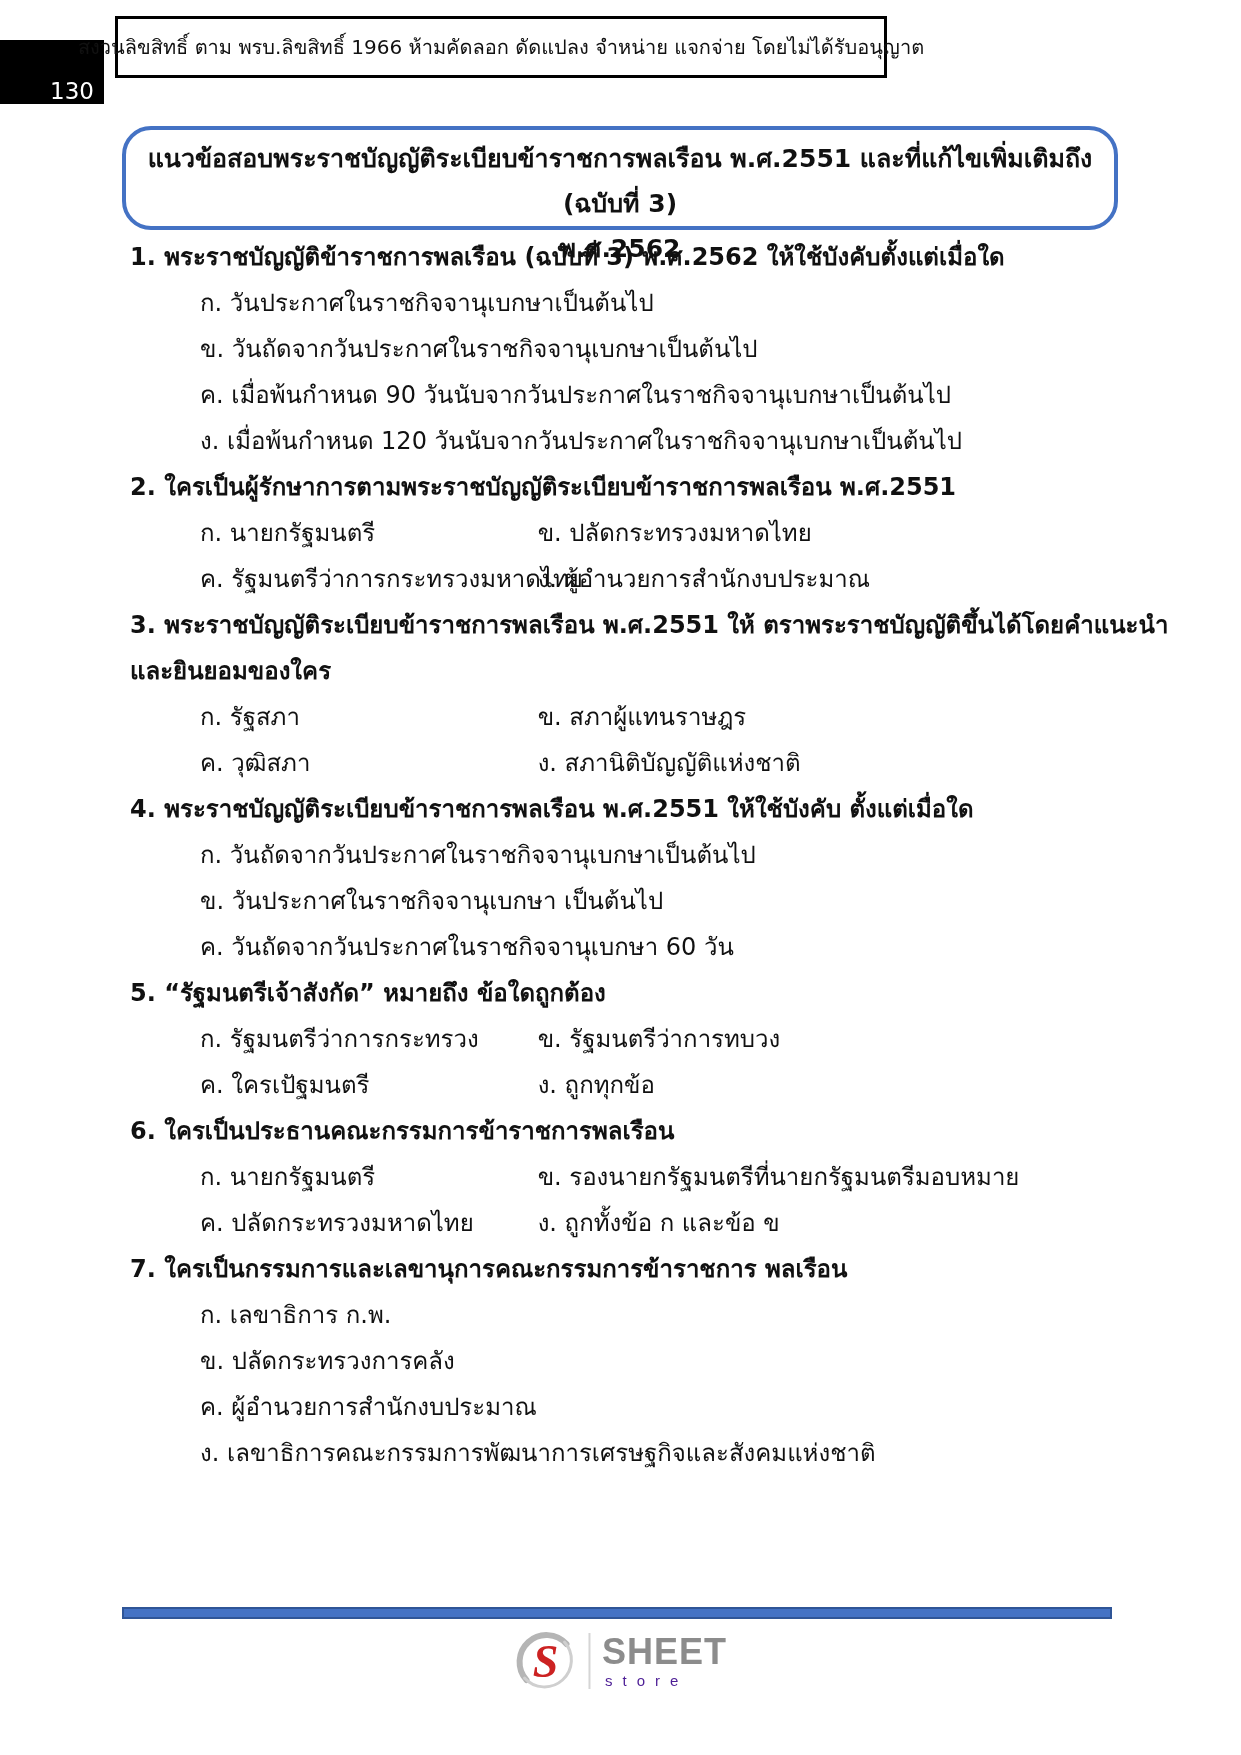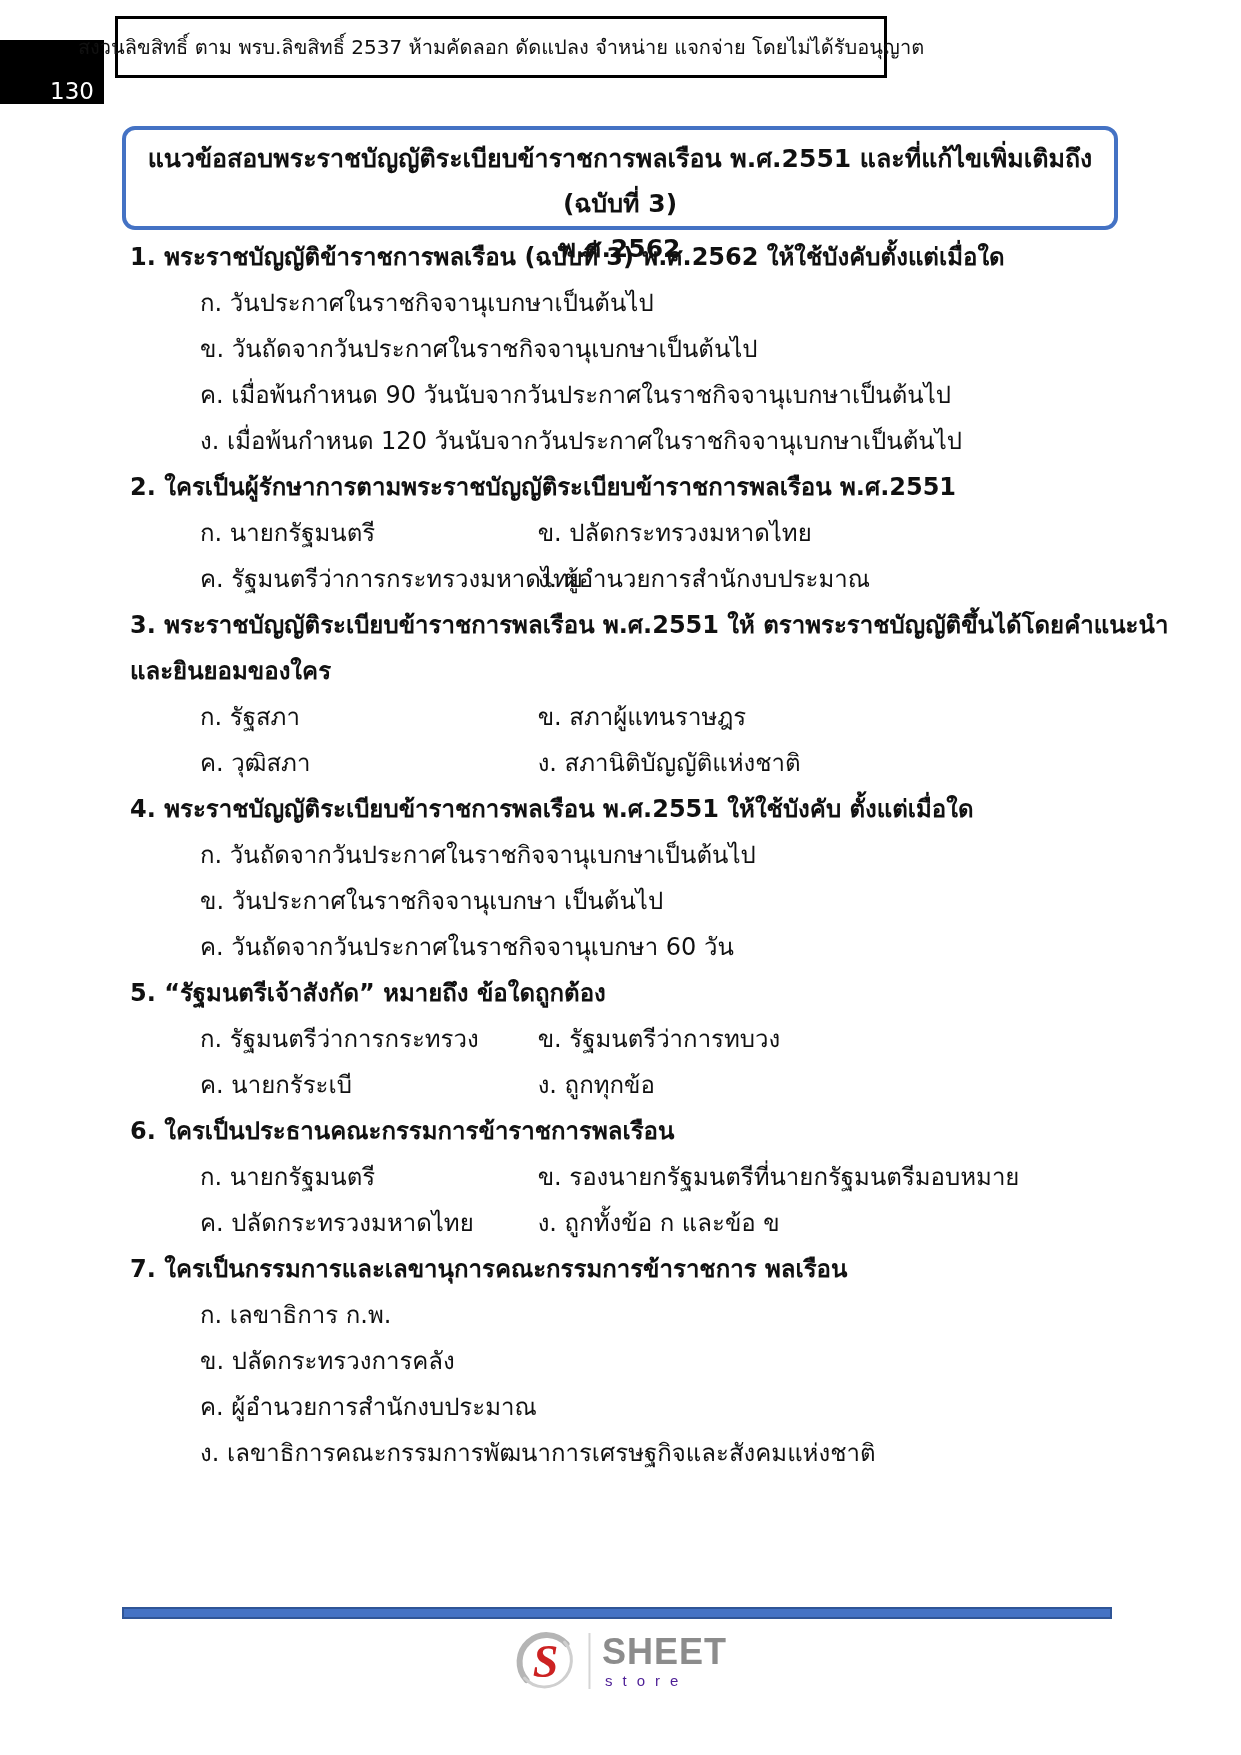--- a/index.html
+++ b/index.html
@@ -10,21 +10,21 @@
   
   .page-number-box { position:absolute; left:0; top:40px; width:104px; height:64px;
     background:#000; color:#fff; display:flex; align-items:flex-end; justify-content:flex-end;
     padding-right:10px; font-size:23px; }
   .copyright-box { position:absolute; left:115px; top:16px; width:772px; height:62px;
     border:3px solid #000; display:flex; align-items:center; justify-content:center;
     font-size:20px; white-space:nowrap; padding:0 12px; }
 
   
   .title-box { position:absolute; left:122px; top:126px; width:996px; height:104px;
-    border:4px solid #4472C4; border-radius:13px; text-align:center;
+    border:4px solid #4472C4; border-radius:29px; text-align:center;
     font-weight:bold; font-size:25px; line-height:45px; padding-top:6px;
     background:#fff; }
 
   
   .content { position:absolute; left:130px; top:234px; width:1000px; }
   .row { height:46px; line-height:46px; font-size:24px; white-space:nowrap; }
   .q-head { font-weight:bold; }
   .opt { padding-left:70px; }
   .c1 { display:inline-block; width:330px; }
   .c2 { display:inline-block; }
@@ -43,21 +43,21 @@
 </style>
 </head>
 <body>
 
 <div class="page">
 
   <div class="page-number-box">
     <span>130</span>
   </div>
   <div class="copyright-box">
-    <span>สงวนลิขสิทธิ์ ตาม พรบ.ลิขสิทธิ์ 2537 ห้ามคัดลอก ดัดแปลง จำหน่าย แจกจ่าย โดยไม่ได้รับอนุญาต</span>
+    <span>สงวนลิขสิทธิ์ ตาม พรบ.ลิขสิทธิ์ 1966 ห้ามคัดลอก ดัดแปลง จำหน่าย แจกจ่าย โดยไม่ได้รับอนุญาต</span>
   </div>
 
   <div class="title-box">
     <div class="title-line">แนวข้อสอบพระราชบัญญัติระเบียบข้าราชการพลเรือน พ.ศ.2551 และที่แก้ไขเพิ่มเติมถึง (ฉบับที่ 3)</div>
     <div class="title-line">พ.ศ.2562</div>
   </div>
 
   <div class="content">
 
     <div class="row q-head">1. พระราชบัญญัติข้าราชการพลเรือน (ฉบับที่ 3) พ.ศ.2562 ให้ใช้บังคับตั้งแต่เมื่อใด</div>
@@ -91,21 +91,21 @@
     <div class="row opt">ก. วันถัดจากวันประกาศในราชกิจจานุเบกษาเป็นต้นไป</div>
     <div class="row opt">ข. วันประกาศในราชกิจจานุเบกษา เป็นต้นไป</div>
     <div class="row opt">ค. วันถัดจากวันประกาศในราชกิจจานุเบกษา 60 วัน</div>
 
     <div class="row q-head">5. “รัฐมนตรีเจ้าสังกัด” หมายถึง ข้อใดถูกต้อง</div>
     <div class="row opt">
       <span class="c1">ก. รัฐมนตรีว่าการกระทรวง</span>
       <span class="c2">ข. รัฐมนตรีว่าการทบวง</span>
     </div>
     <div class="row opt">
-      <span class="c1">ค. นายกรัระเบี</span>
+      <span class="c1">ค. ใครเปัฐมนตรี</span>
       <span class="c2">ง. ถูกทุกข้อ</span>
     </div>
 
     <div class="row q-head">6. ใครเป็นประธานคณะกรรมการข้าราชการพลเรือน</div>
     <div class="row opt">
       <span class="c1">ก. นายกรัฐมนตรี</span>
       <span class="c2">ข. รองนายกรัฐมนตรีที่นายกรัฐมนตรีมอบหมาย</span>
     </div>
     <div class="row opt">
       <span class="c1">ค. ปลัดกระทรวงมหาดไทย</span>

